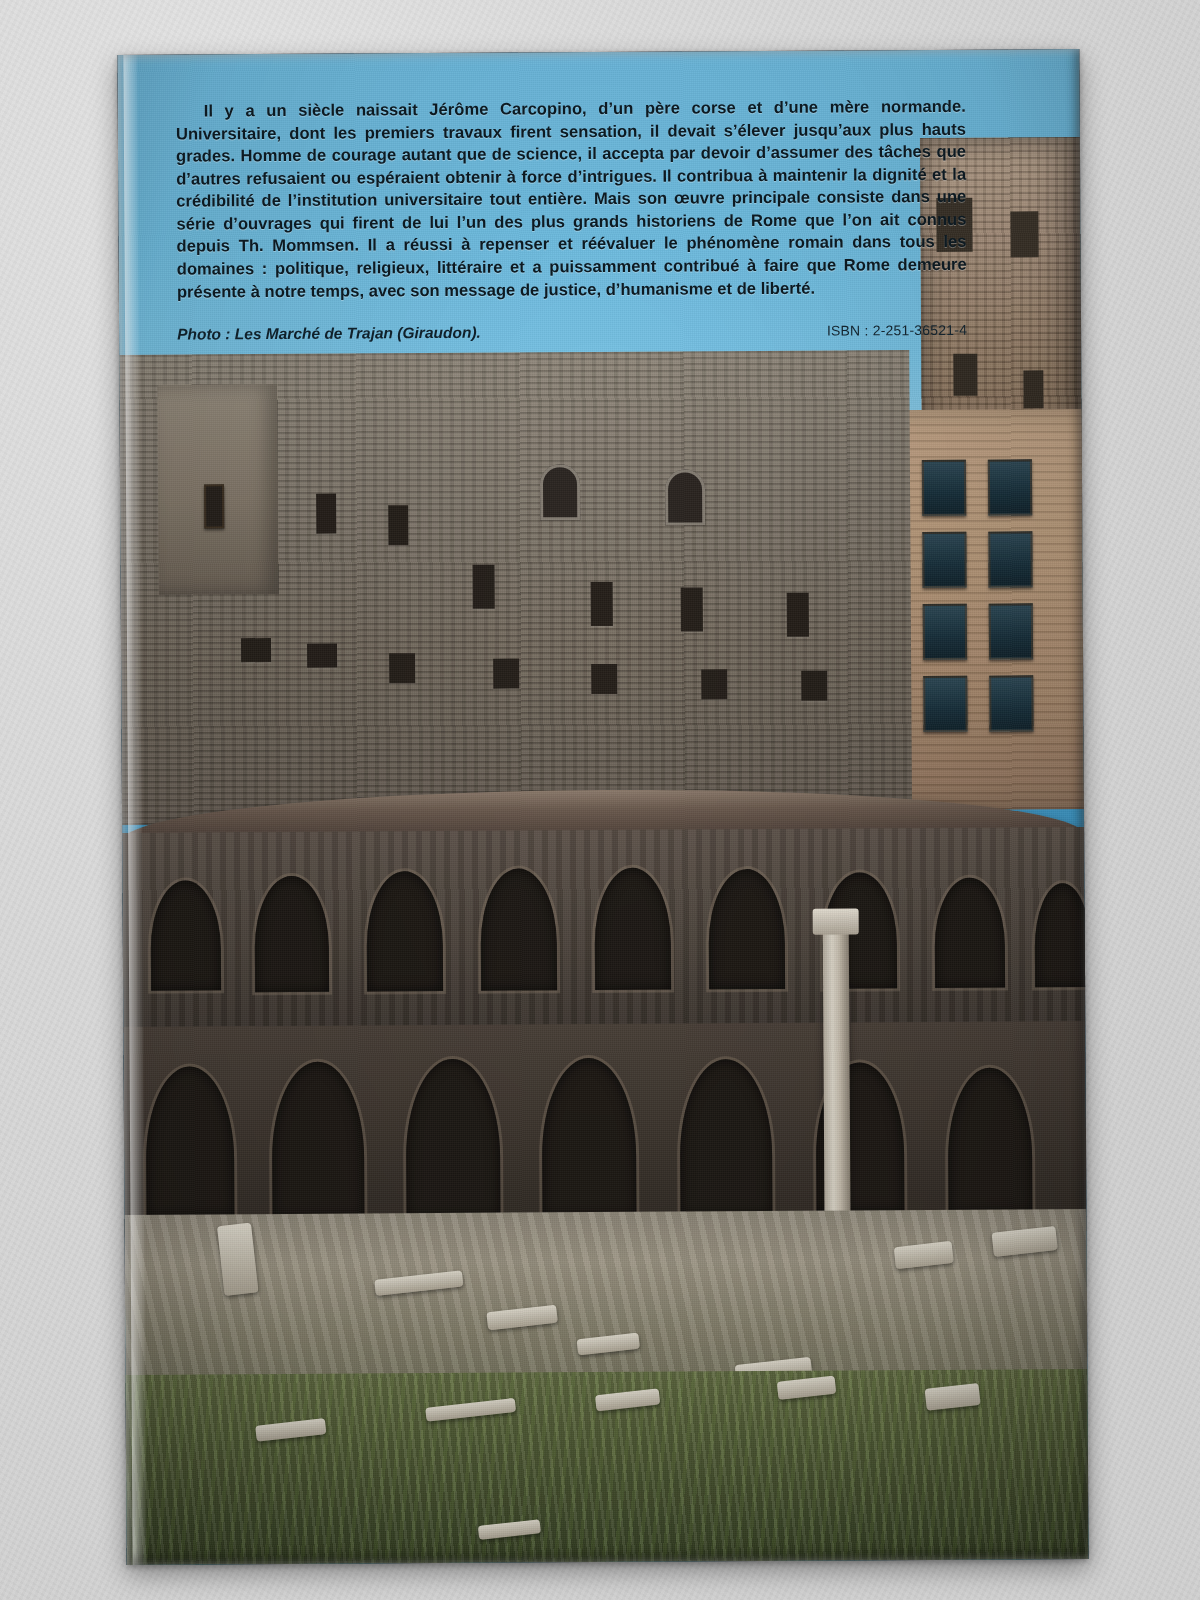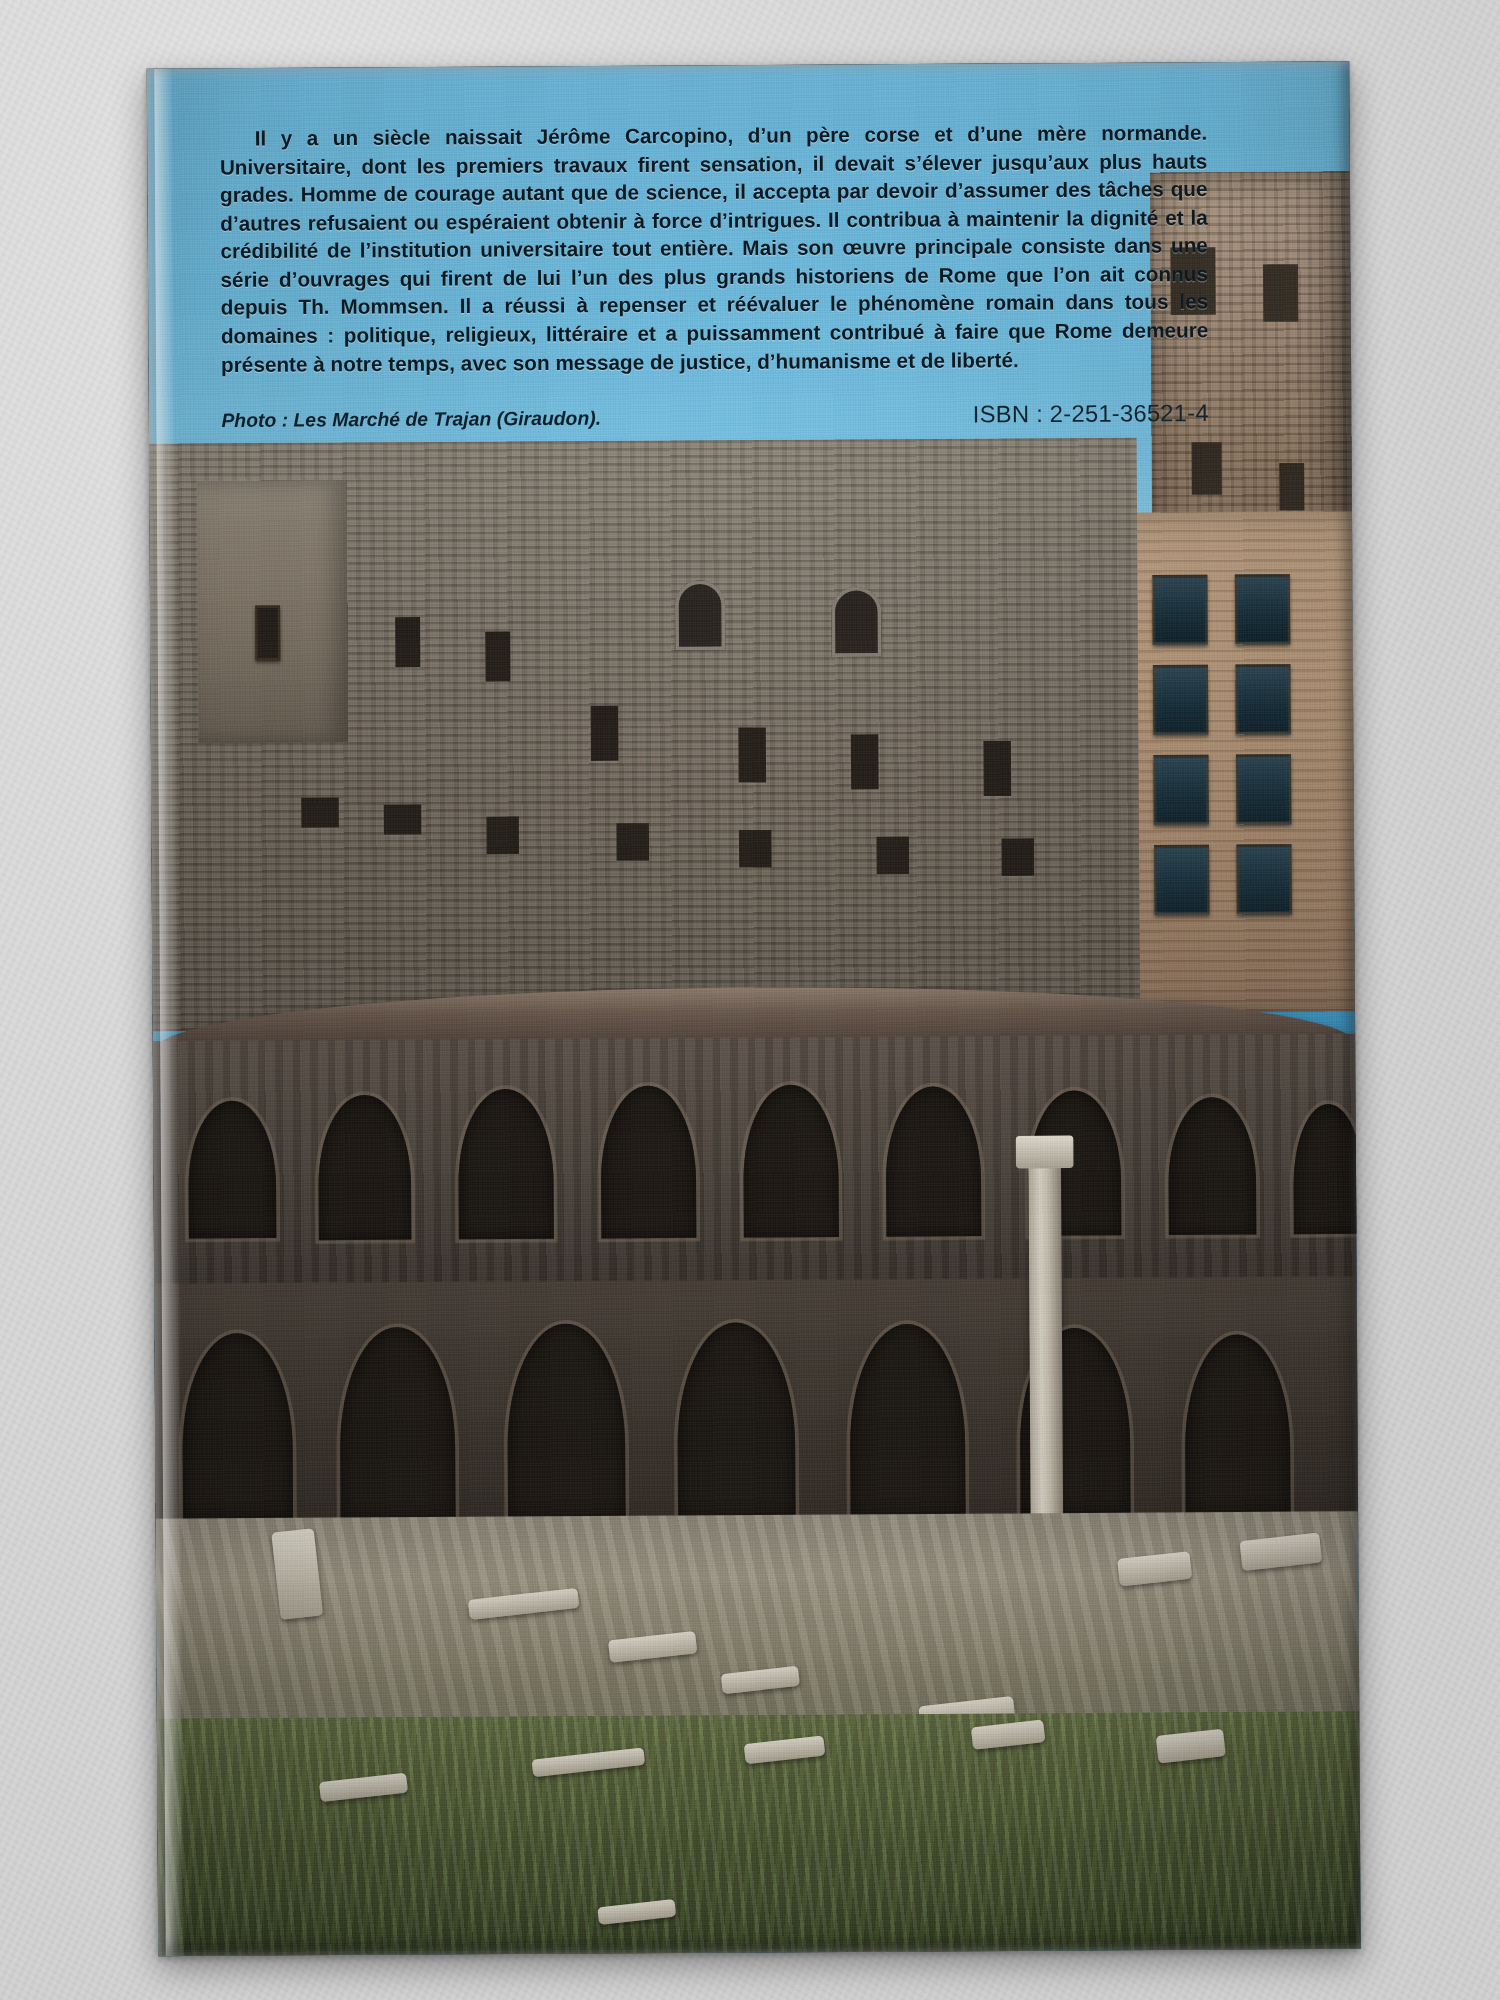--- a/index.html
+++ b/index.html
@@ -332,21 +332,21 @@
     align-items: baseline;
     margin-top: 22px;
   }
   #photo-credit {
     font-size: 15.5px;
     font-style: italic;
     font-weight: 700;
     color: #10202a;
   }
   #isbn {
-    font-size: 19px;
+    font-size: 14px;
     font-weight: 400;
     color: #14242e;
     letter-spacing: .2px;
   }
 </style>
 </head>
 <body>
 
 <div id="backdrop"></div>
 

